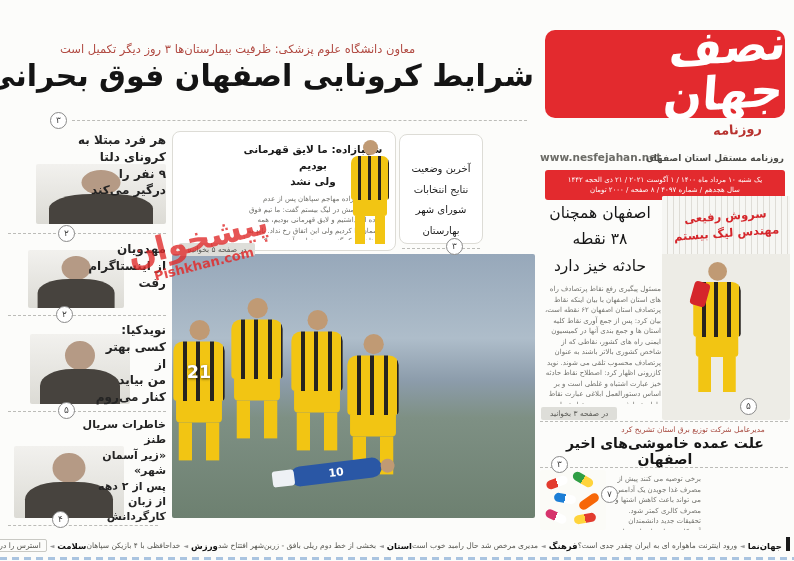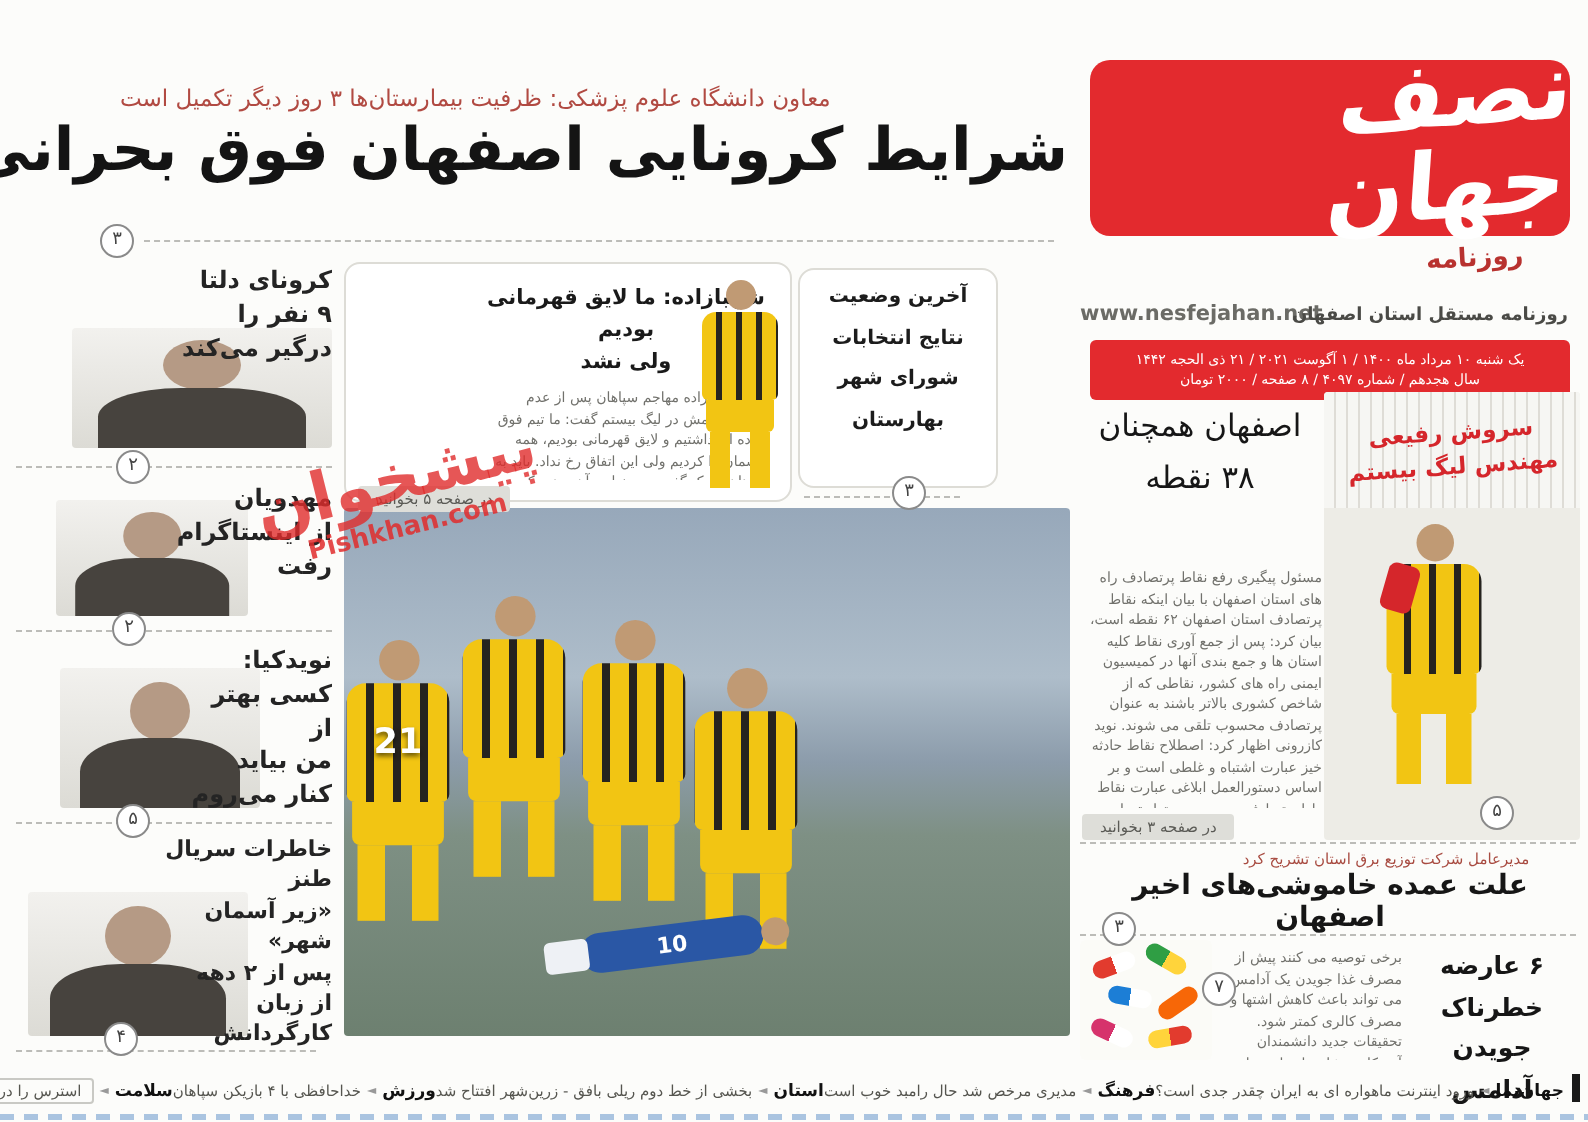--- a/index.html
+++ b/index.html
@@ -108,20 +108,21 @@
     <div>یک شنبه ۱۰ مرداد ماه ۱۴۰۰ / ۱ آگوست ۲۰۲۱ / ۲۱ ذی الحجه ۱۴۴۲</div>
     <div>سال هجدهم / شماره ۴۰۹۷ / ۸ صفحه / ۲۰۰۰ تومان</div>
   </div>
 
   <div class="abs kicker">معاون دانشگاه علوم پزشکی: ظرفیت بیمارستان‌ها ۳ روز دیگر تکمیل است</div>
   <div class="abs lead-headline">شرایط کرونایی اصفهان فوق بحرانی است</div>
   <div class="dash" style="left:72px;top:120px;width:455px"></div>
   <div class="circle" style="left:50px;top:112px">۳</div>
 
   <div class="li-text" style="left:58px;top:132px;width:108px">
+    <span class="blk">هر فرد مبتلا به</span>
     <span class="blk">کرونای دلتا</span>
     <span class="blk">۹ نفر را</span>
     <span class="blk">درگیر می‌کند</span>
   </div>
   <div class="portrait" style="left:36px;top:164px;width:130px;height:60px"></div>
   <div class="circle" style="left:58px;top:225px">۲</div>
   <div class="dash" style="left:8px;top:233px;width:158px"></div>
 
   <div class="li-text" style="left:86px;top:241px;width:80px">
     <span class="blk">مهدویان</span>
@@ -161,21 +162,21 @@
     <div class="body-txt" style="margin:5px 10px 0 64px;font-size:7px;height:46px;overflow:hidden">سجاد شهبازاده مهاجم سپاهان پس از عدم قهرمانی تیمش در لیگ بیستم گفت: ما تیم فوق العاده ای داشتیم و لایق قهرمانی بودیم، همه تلاشمان را کردیم ولی این اتفاق رخ نداد. باید به سپاهان تبریک گفت و در نهایت آن چیزی که می خواستیم اتفاق نیفتاد.</div>
     <div class="pagenote" style="left:6px;bottom:-6px">در صفحه ۵ بخوانید</div>
     <div class="sp" style="right:6px;top:8px">
       <div class="sp-head"></div>
       <div class="sp-torso"></div>
       <div class="sp-shorts"></div>
       <div class="sp-legs"></div>
     </div>
   </div>
 
-  <div class="box" style="left:399px;top:134px;width:100px;height:110px;text-align:center;font-weight:bold;font-size:10px;line-height:2.05;padding-top:4px;box-sizing:border-box">
+  <div class="box" style="left:399px;top:134px;width:84px;height:110px;text-align:center;font-weight:normal;font-size:10px;line-height:2.05;padding-top:24px;box-sizing:border-box">
     <span class="blk">آخرین وضعیت</span>
     <span class="blk">نتایج انتخابات</span>
     <span class="blk">شورای شهر</span>
     <span class="blk">بهارستان</span>
   </div>
   <div class="dash" style="left:402px;top:248px;width:78px"></div>
   <div class="circle" style="left:446px;top:238px">۳</div>
 
   <div class="abs pitch">
     <div class="sp fp" style="left:8px;top:66px">
@@ -207,20 +208,21 @@
     <div class="fallen">
       <div class="fallen-head"></div>
       <div class="fallen-shorts"></div>
       <div class="fallen-body">10</div>
     </div>
   </div>
 
   <div class="abs acc-hl">
     <span class="blk">اصفهان همچنان</span>
     <span class="blk">۳۸ نقطه</span>
+    <span class="blk">حادثه خیز دارد</span>
   </div>
   <div class="abs acc-body body-txt">مسئول پیگیری رفع نقاط پرتصادف راه های استان اصفهان با بیان اینکه نقاط پرتصادف استان اصفهان ۶۲ نقطه است، بیان کرد: پس از جمع آوری نقاط کلیه استان ها و جمع بندی آنها در کمیسیون ایمنی راه های کشور، نقاطی که از شاخص کشوری بالاتر باشند به عنوان پرتصادف محسوب تلقی می شوند. نوید کازرونی اظهار کرد: اصطلاح نقاط حادثه خیز عبارت اشتباه و غلطی است و بر اساس دستورالعمل ابلاغی عبارت نقاط دارای تصادف و در صورت تطبیق با …</div>
   <div class="pagenote" style="left:541px;top:407px">در صفحه ۳ بخوانید</div>
 
   <div class="abs rafiei">
     <div class="rafiei-top">
       <div class="rafiei-title">
         <span class="blk">سروش رفیعی</span>
         <span class="blk">مهندس لیگ بیستم</span>
       </div>
@@ -234,25 +236,20 @@
     <div class="red-bib"></div>
   </div>
   <div class="circle" style="left:740px;top:398px">۵</div>
 
   <div class="dash" style="left:540px;top:421px;width:248px"></div>
   <div class="abs bo-kicker">مدیرعامل شرکت توزیع برق استان تشریح کرد</div>
   <div class="abs bo-hl">علت عمده خاموشی‌های اخیر اصفهان</div>
   <div class="circle" style="left:551px;top:456px">۳</div>
   <div class="dash" style="left:540px;top:467px;width:248px"></div>
 
-  <div class="abs gum-hl">
-    <span class="blk">۶ عارضه</span>
-    <span class="blk">خطرناک</span>
-    <span class="blk">جویدن آدامس</span>
-  </div>
   <div class="abs gum-body body-txt">برخی توصیه می کنند پیش از مصرف غذا جویدن یک آدامس می تواند باعث کاهش اشتها و مصرف کالری کمتر شود. تحقیقات جدید دانشمندان آمریکایی نشان داده است این موضوع نه تنها صحت ندارد …</div>
   <div class="circle" style="left:601px;top:486px">۷</div>
   <div class="abs pills">
     <div class="pill" style="left:6px;top:8px;transform:rotate(-20deg);background:linear-gradient(90deg,#e23b2e 50%,#fff 50%)"></div>
     <div class="pill" style="left:32px;top:5px;transform:rotate(30deg);background:linear-gradient(90deg,#2f9e44 50%,#ffd43b 50%)"></div>
     <div class="pill" style="left:14px;top:24px;transform:rotate(10deg);background:linear-gradient(90deg,#1c7ed6 50%,#fff 50%)"></div>
     <div class="pill" style="left:38px;top:27px;transform:rotate(-35deg);background:#f76707"></div>
     <div class="pill" style="left:5px;top:42px;transform:rotate(25deg);background:linear-gradient(90deg,#d6336c 50%,#fff 50%)"></div>
     <div class="pill" style="left:34px;top:44px;transform:rotate(-10deg);background:linear-gradient(90deg,#ffd43b 50%,#e23b2e 50%)"></div>
   </div>

